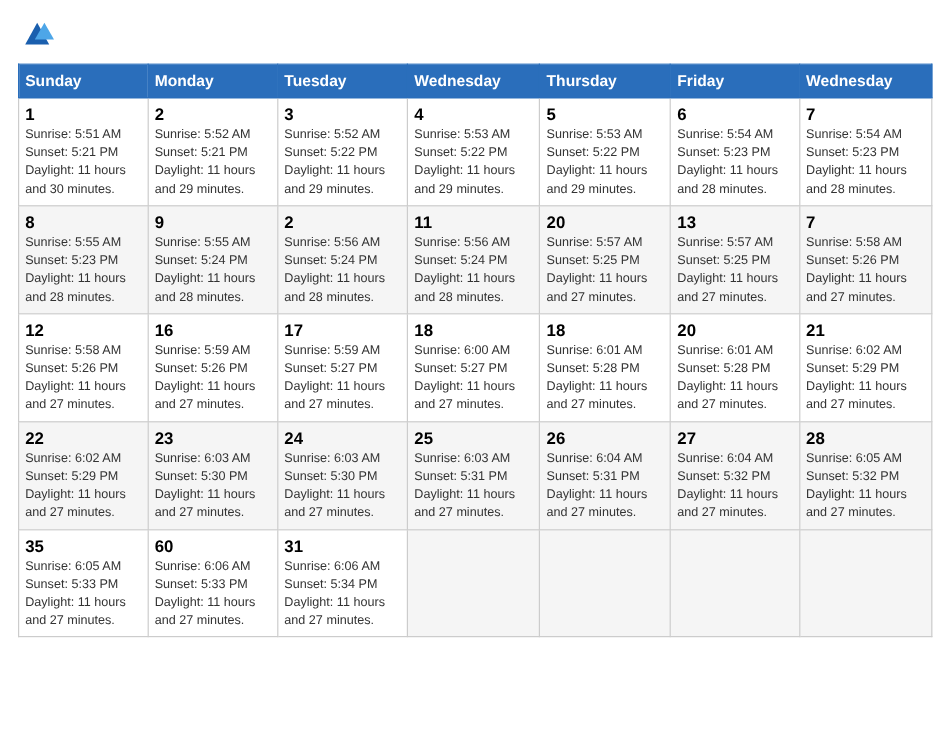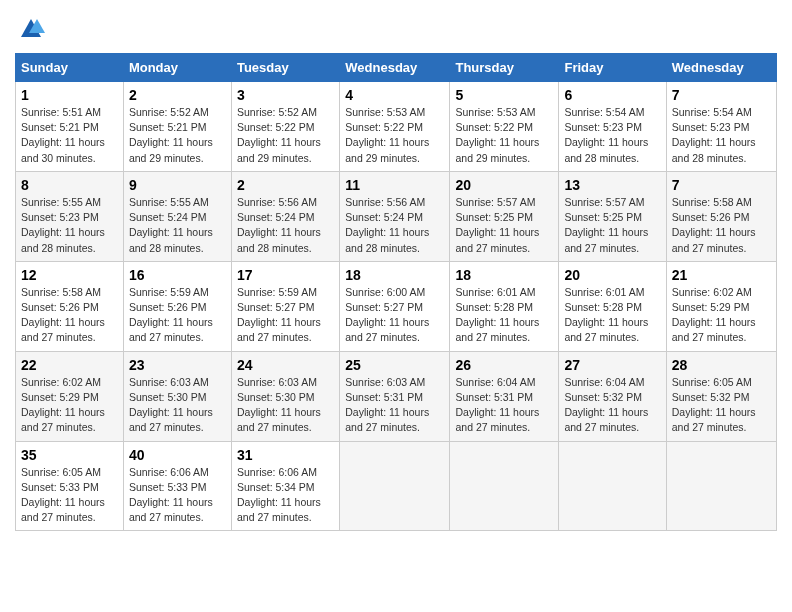--- a/index.html
+++ b/index.html
@@ -153,21 +153,21 @@
         <td><span class="day-number">22</span><span class="day-detail">Sunrise: 6:02 AM<br>Sunset: 5:29 PM<br>Daylight: 11 hours and 27 minutes.</span></td>
         <td><span class="day-number">23</span><span class="day-detail">Sunrise: 6:03 AM<br>Sunset: 5:30 PM<br>Daylight: 11 hours and 27 minutes.</span></td>
         <td><span class="day-number">24</span><span class="day-detail">Sunrise: 6:03 AM<br>Sunset: 5:30 PM<br>Daylight: 11 hours and 27 minutes.</span></td>
         <td><span class="day-number">25</span><span class="day-detail">Sunrise: 6:03 AM<br>Sunset: 5:31 PM<br>Daylight: 11 hours and 27 minutes.</span></td>
         <td><span class="day-number">26</span><span class="day-detail">Sunrise: 6:04 AM<br>Sunset: 5:31 PM<br>Daylight: 11 hours and 27 minutes.</span></td>
         <td><span class="day-number">27</span><span class="day-detail">Sunrise: 6:04 AM<br>Sunset: 5:32 PM<br>Daylight: 11 hours and 27 minutes.</span></td>
         <td><span class="day-number">28</span><span class="day-detail">Sunrise: 6:05 AM<br>Sunset: 5:32 PM<br>Daylight: 11 hours and 27 minutes.</span></td>
       </tr>
       <tr>
         <td><span class="day-number">35</span><span class="day-detail">Sunrise: 6:05 AM<br>Sunset: 5:33 PM<br>Daylight: 11 hours and 27 minutes.</span></td>
-        <td><span class="day-number">40</span><span class="day-detail">Sunrise: 6:06 AM<br>Sunset: 5:33 PM<br>Daylight: 11 hours and 27 minutes.</span></td>
+        <td><span class="day-number">60</span><span class="day-detail">Sunrise: 6:06 AM<br>Sunset: 5:33 PM<br>Daylight: 11 hours and 27 minutes.</span></td>
         <td><span class="day-number">31</span><span class="day-detail">Sunrise: 6:06 AM<br>Sunset: 5:34 PM<br>Daylight: 11 hours and 27 minutes.</span></td>
         <td class="empty-cell"></td>
         <td class="empty-cell"></td>
         <td class="empty-cell"></td>
         <td class="empty-cell"></td>
       </tr>
     </tbody>
 </table>
 
 </body></html>

